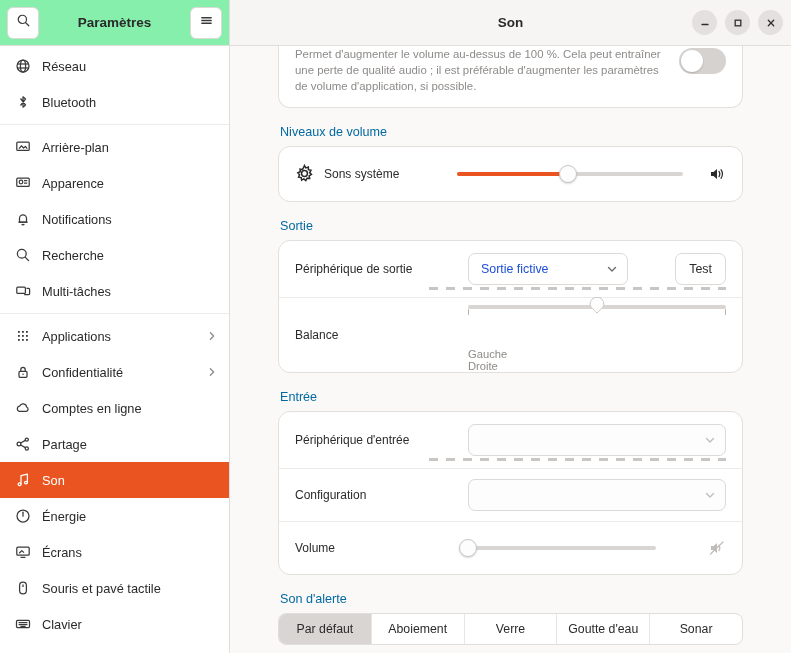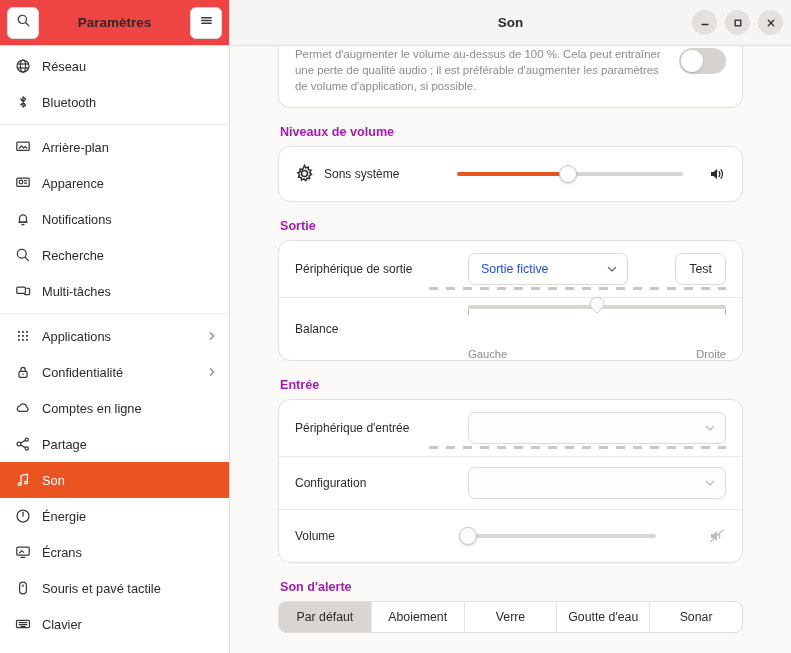--- a/index.html
+++ b/index.html
@@ -14,21 +14,21 @@
 
   
   .sidebar {
     width: 230px; height: 653px;
     background: #ffffff;
     border-right: 1px solid #e0dedb;
     display: flex; flex-direction: column;
   }
   .sidebar-header {
     height: 46px; min-height: 46px;
-    background: #ef4444;
+    background: #86efac;
     border-bottom: 1px solid #e0dedb;
     display: flex; align-items: center; padding: 0 7px;
     position: relative;
   }
   .hdr-btn {
     width: 32px; height: 32px;
     background: #ffffff;
     border: 1px solid #dcd9d6;
     border-radius: 6px;
     display: flex; align-items: center; justify-content: center;
@@ -82,21 +82,21 @@
     padding: 0 48px;
   }
   .scroll-inner { padding-top: 0; }
 
   .card {
     background: #ffffff;
     border: 1px solid #e2e0dd;
     border-radius: 12px;
   }
   .sect-title {
-    font-size: 12.6px; font-weight: bold; color: #a21caf;
+    font-size: 12.6px; font-weight: normal; color: #0369a1;
     margin: 17px 0 7px 2px;
   }
 
   
   .card-partial {
     background:#ffffff; border:1px solid #e2e0dd;
     border-top: none;
     border-radius: 0 0 12px 12px;
     margin-top: -22px;
     padding: 22px 16px 12px 16px;
@@ -168,21 +168,21 @@
   
   .bal-handle {
     position: absolute; width: 17px; height: 17px;
     transform: translateX(-8.5px) translateY(-1px);
     cursor: pointer;
   }
   .bal-ticks { position:absolute; left:0; right:0; top:11px; height:6px; }
   .tick { position:absolute; width:1px; height:6px; background:#b8b5b2; }
   .bal-labels {
     display:flex; justify-content: space-between;
-    font-size: 11.2px; color: #8e8b88; margin-top: 32px;
+    font-size: 11.2px; color: #8e8b88; margin-top: 32px; flex-direction: column;
   }
 
   
   .segmented {
     display: flex; border: 1px solid #e0dedb; border-radius: 8px;
     background: #ffffff; overflow: hidden; height: 32px;
   }
   .seg {
     flex: 1; display:flex; align-items:center; justify-content:center;
     font-size: 12.3px; color: #2b2b2b; cursor: pointer;

